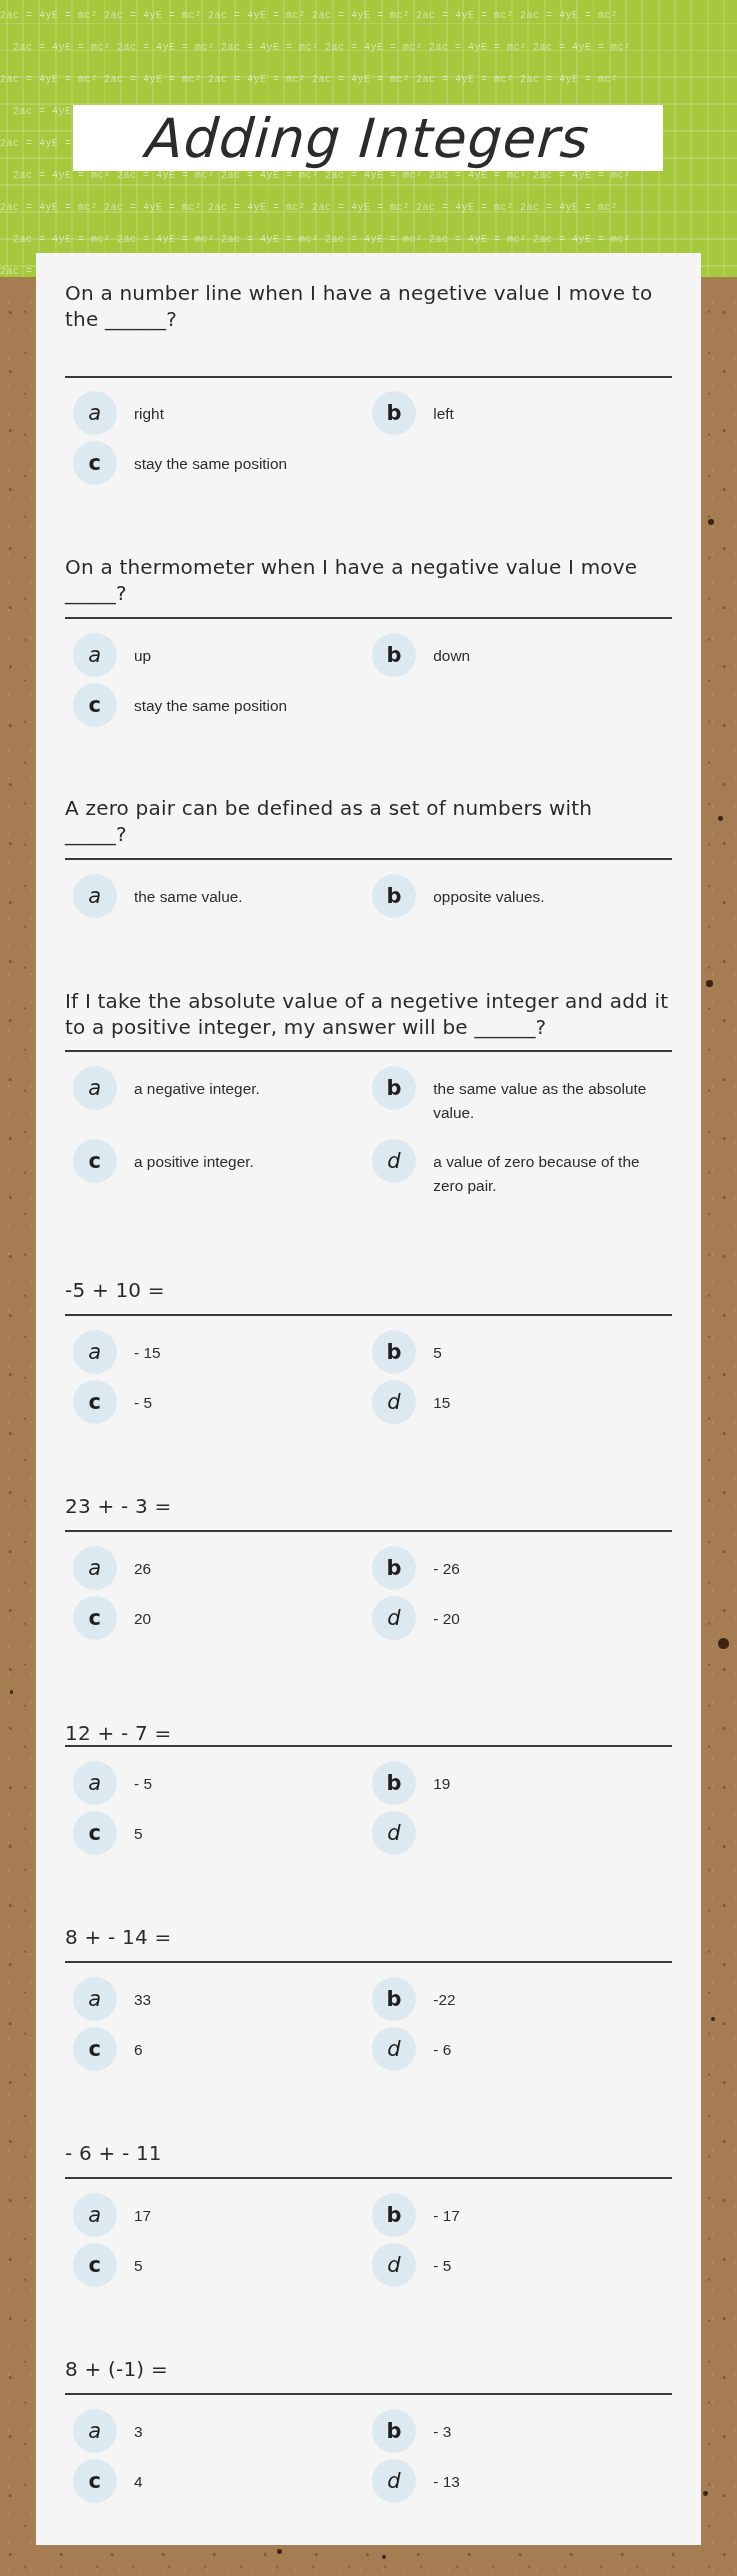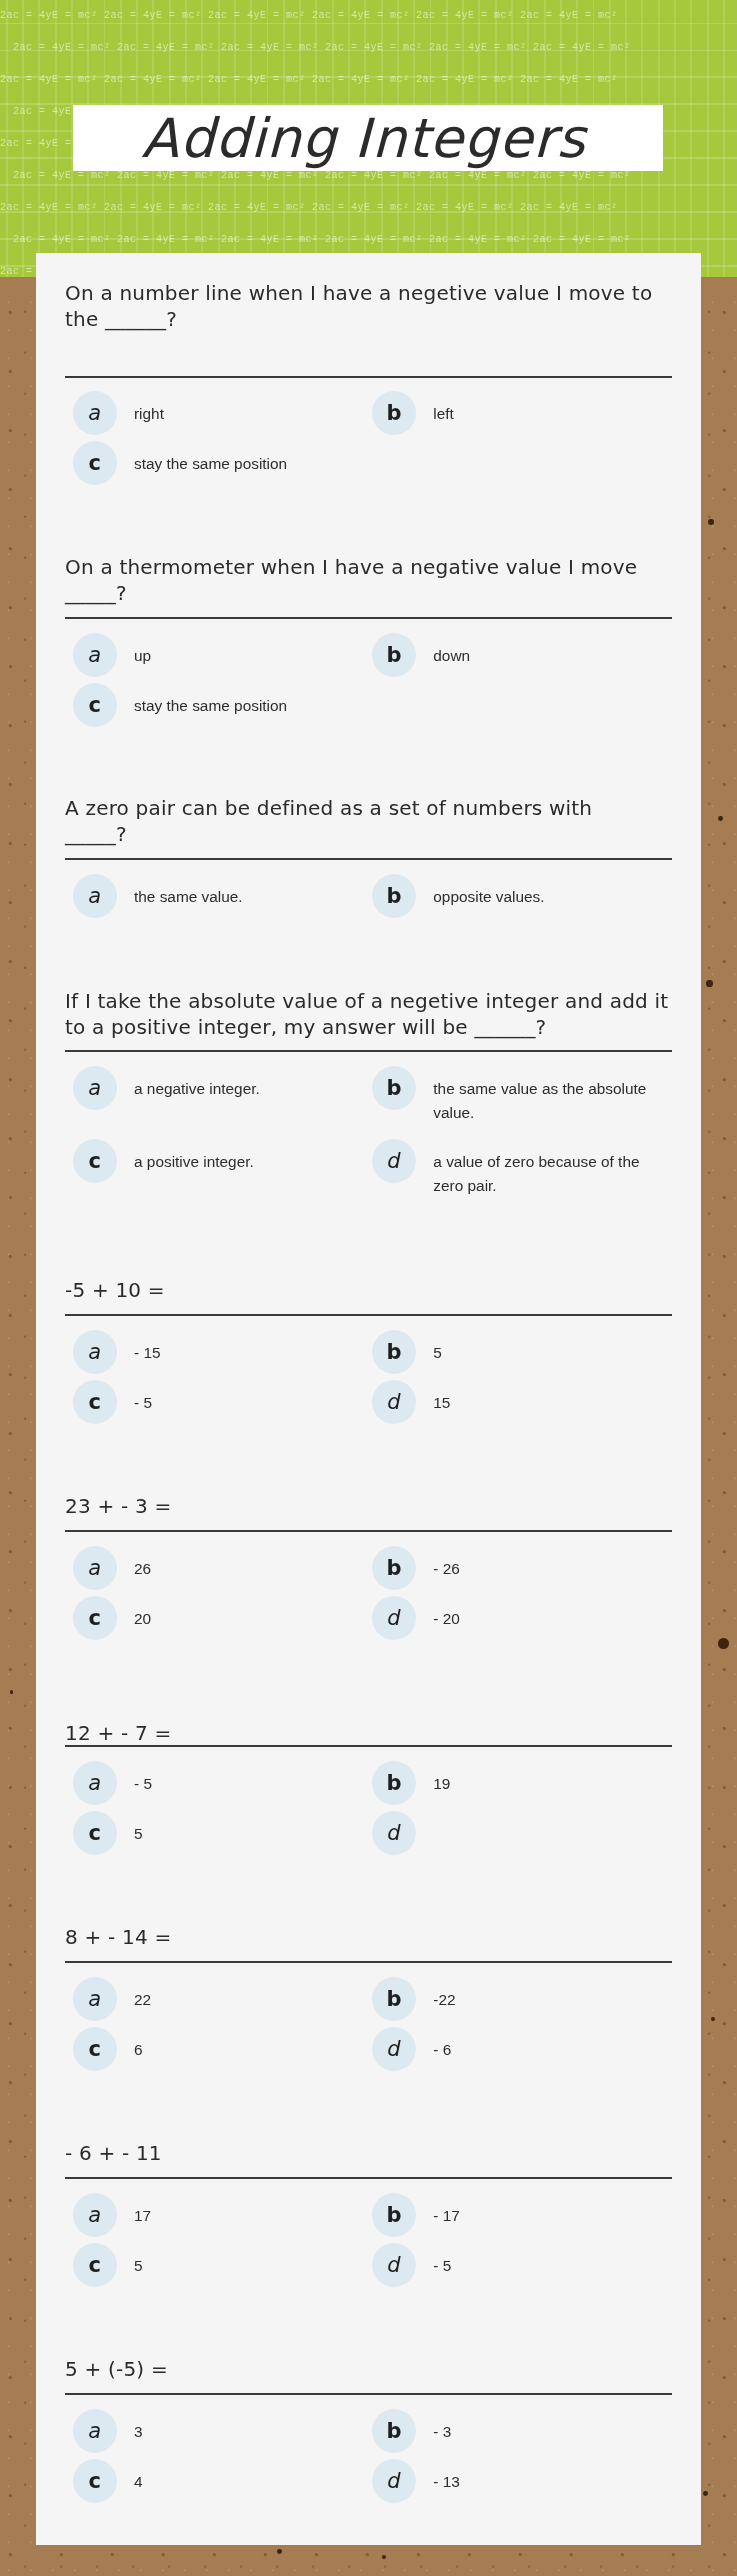--- a/index.html
+++ b/index.html
@@ -230,21 +230,21 @@
     <div class="opt" style="left:307px;top:103px;">
       <div class="badge italic">d</div>
     </div>
   </div>
 
   <div class="q" style="top:1671px;">
     <div class="q-text" style="top:0px;">8 + - 14 =</div>
     <div class="q-line" style="top:37px;"></div>
     <div class="opt" style="left:7.7px;top:53px;">
       <div class="badge italic">a</div>
-      <div class="opt-text">22</div>
+      <div class="opt-text">33</div>
     </div>
     <div class="opt" style="left:307px;top:53px;">
       <div class="badge">b</div>
       <div class="opt-text">-22</div>
     </div>
     <div class="opt" style="left:7.7px;top:103px;">
       <div class="badge">c</div>
       <div class="opt-text">6</div>
     </div>
     <div class="opt" style="left:307px;top:103px;">
@@ -268,21 +268,21 @@
       <div class="badge">c</div>
       <div class="opt-text">5</div>
     </div>
     <div class="opt" style="left:307px;top:103px;">
       <div class="badge italic">d</div>
       <div class="opt-text">- 5</div>
     </div>
   </div>
 
   <div class="q" style="top:2103px;">
-    <div class="q-text" style="top:0px;">5 + (-5) =</div>
+    <div class="q-text" style="top:0px;">8 + (-1) =</div>
     <div class="q-line" style="top:37px;"></div>
     <div class="opt" style="left:7.7px;top:53px;">
       <div class="badge italic">a</div>
       <div class="opt-text">3</div>
     </div>
     <div class="opt" style="left:307px;top:53px;">
       <div class="badge">b</div>
       <div class="opt-text">- 3</div>
     </div>
     <div class="opt" style="left:7.7px;top:103px;">

